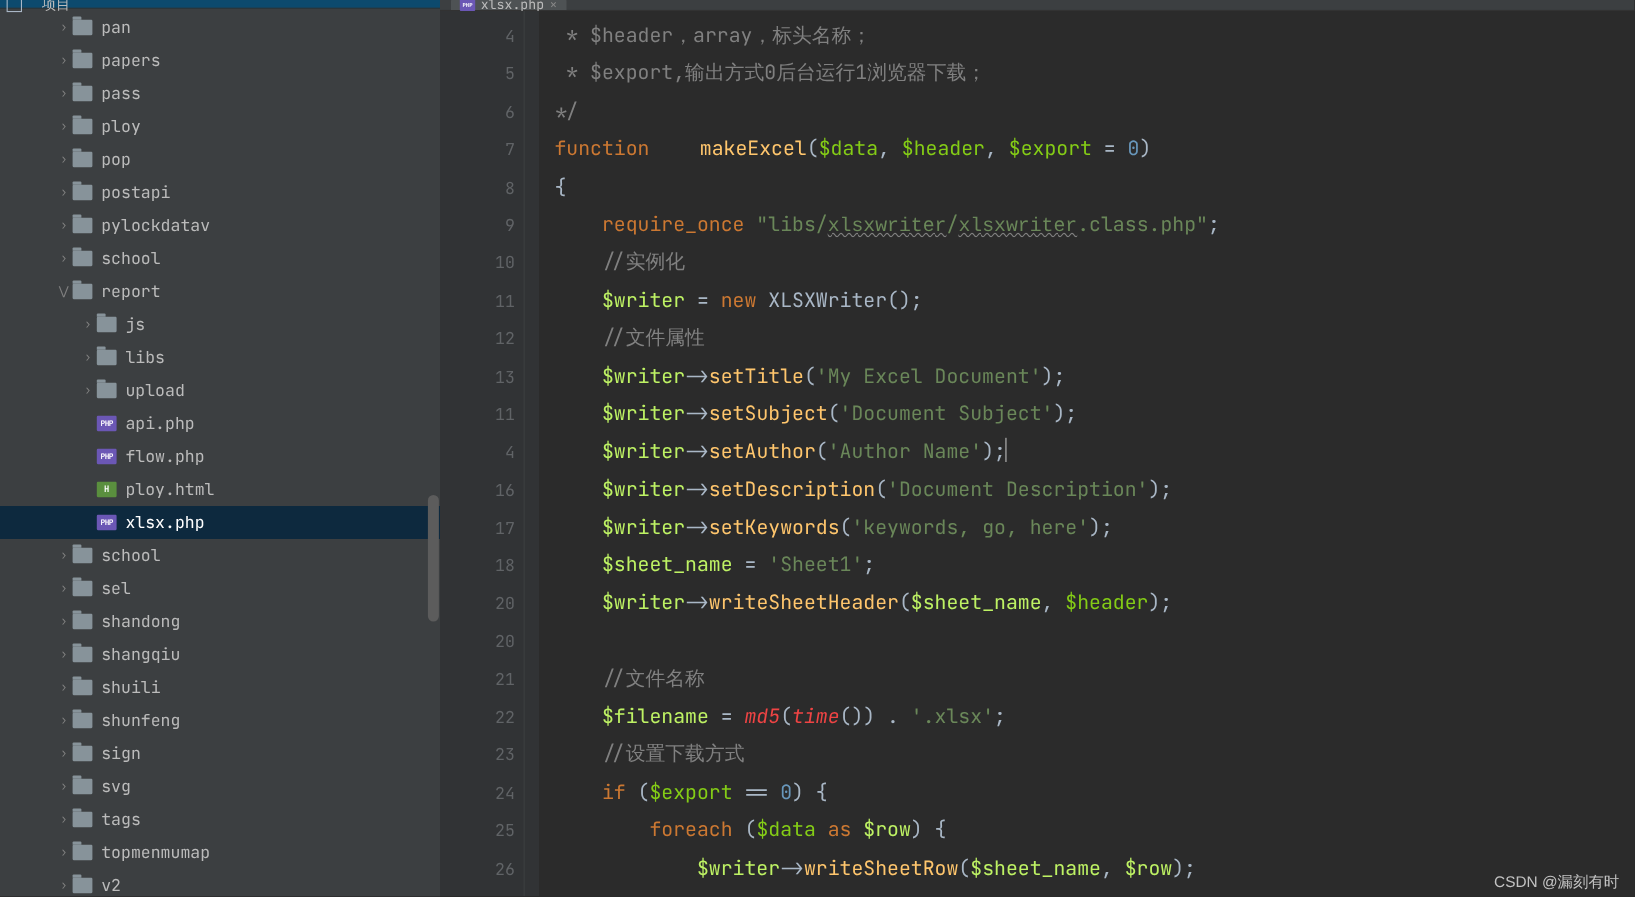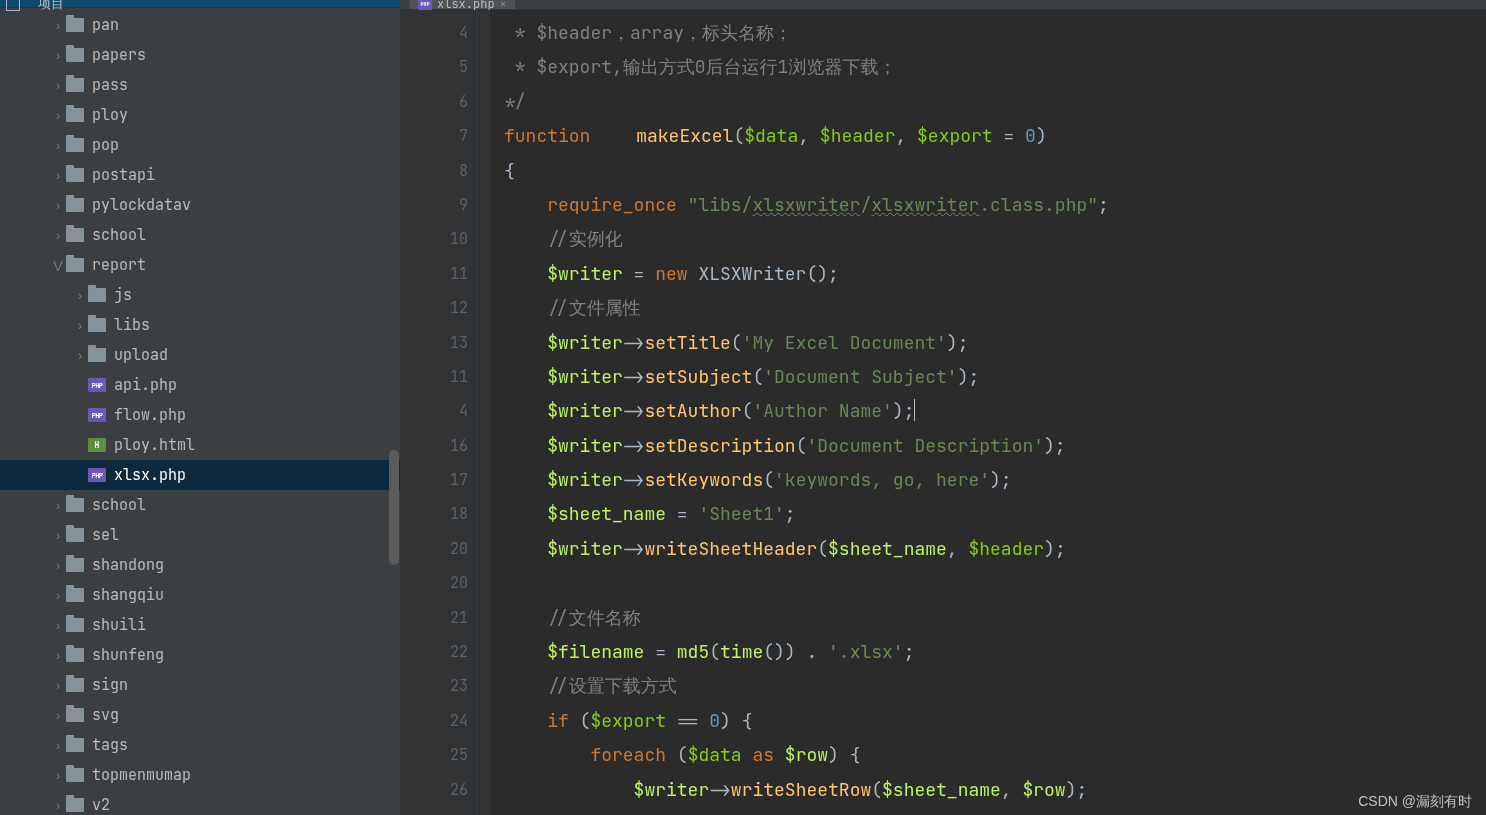--- a/index.html
+++ b/index.html
@@ -40,22 +40,22 @@
 
 .c-comment { color:#808080; }
 .c-keyword { color:#cc7832; }
 .c-func { color:#ffc66d;margin-left:35px; }
 .c-var { color:#bef264; }
 .c-varred { color:#84cc16; }
 .c-number { color:#6897bb; }
 .c-string { color:#6a8759; }
 .c-plain { color:#a9b7c6; }
 .c-method { color:#ffc66d; }
-.c-funcname { color:#bef264; }
-.wavy { text-decoration:underline wavy #808080 1px; text-decoration-skip-ink:none;}
+.c-funcname { color:#ef4444; font-style:italic; }
+.wavy { text-decoration:underline wavy #808080 1px; text-decoration-skip-ink:none;font-family:Liberation Mono, monospace;}
 .cursor { display:inline-block; width:1px; height:22px; background:#bbbbbb; vertical-align:middle; margin-bottom:4px;}
 
 .watermark { position:absolute; right:14px; bottom:4px; color:#dddddd; font-size:14px; font-family:sans-serif; opacity:.85;}
 </style>
 </head>
 <body>
 
 <div class="root">
   <div class="sidebar">
     <div class="sb-top">

